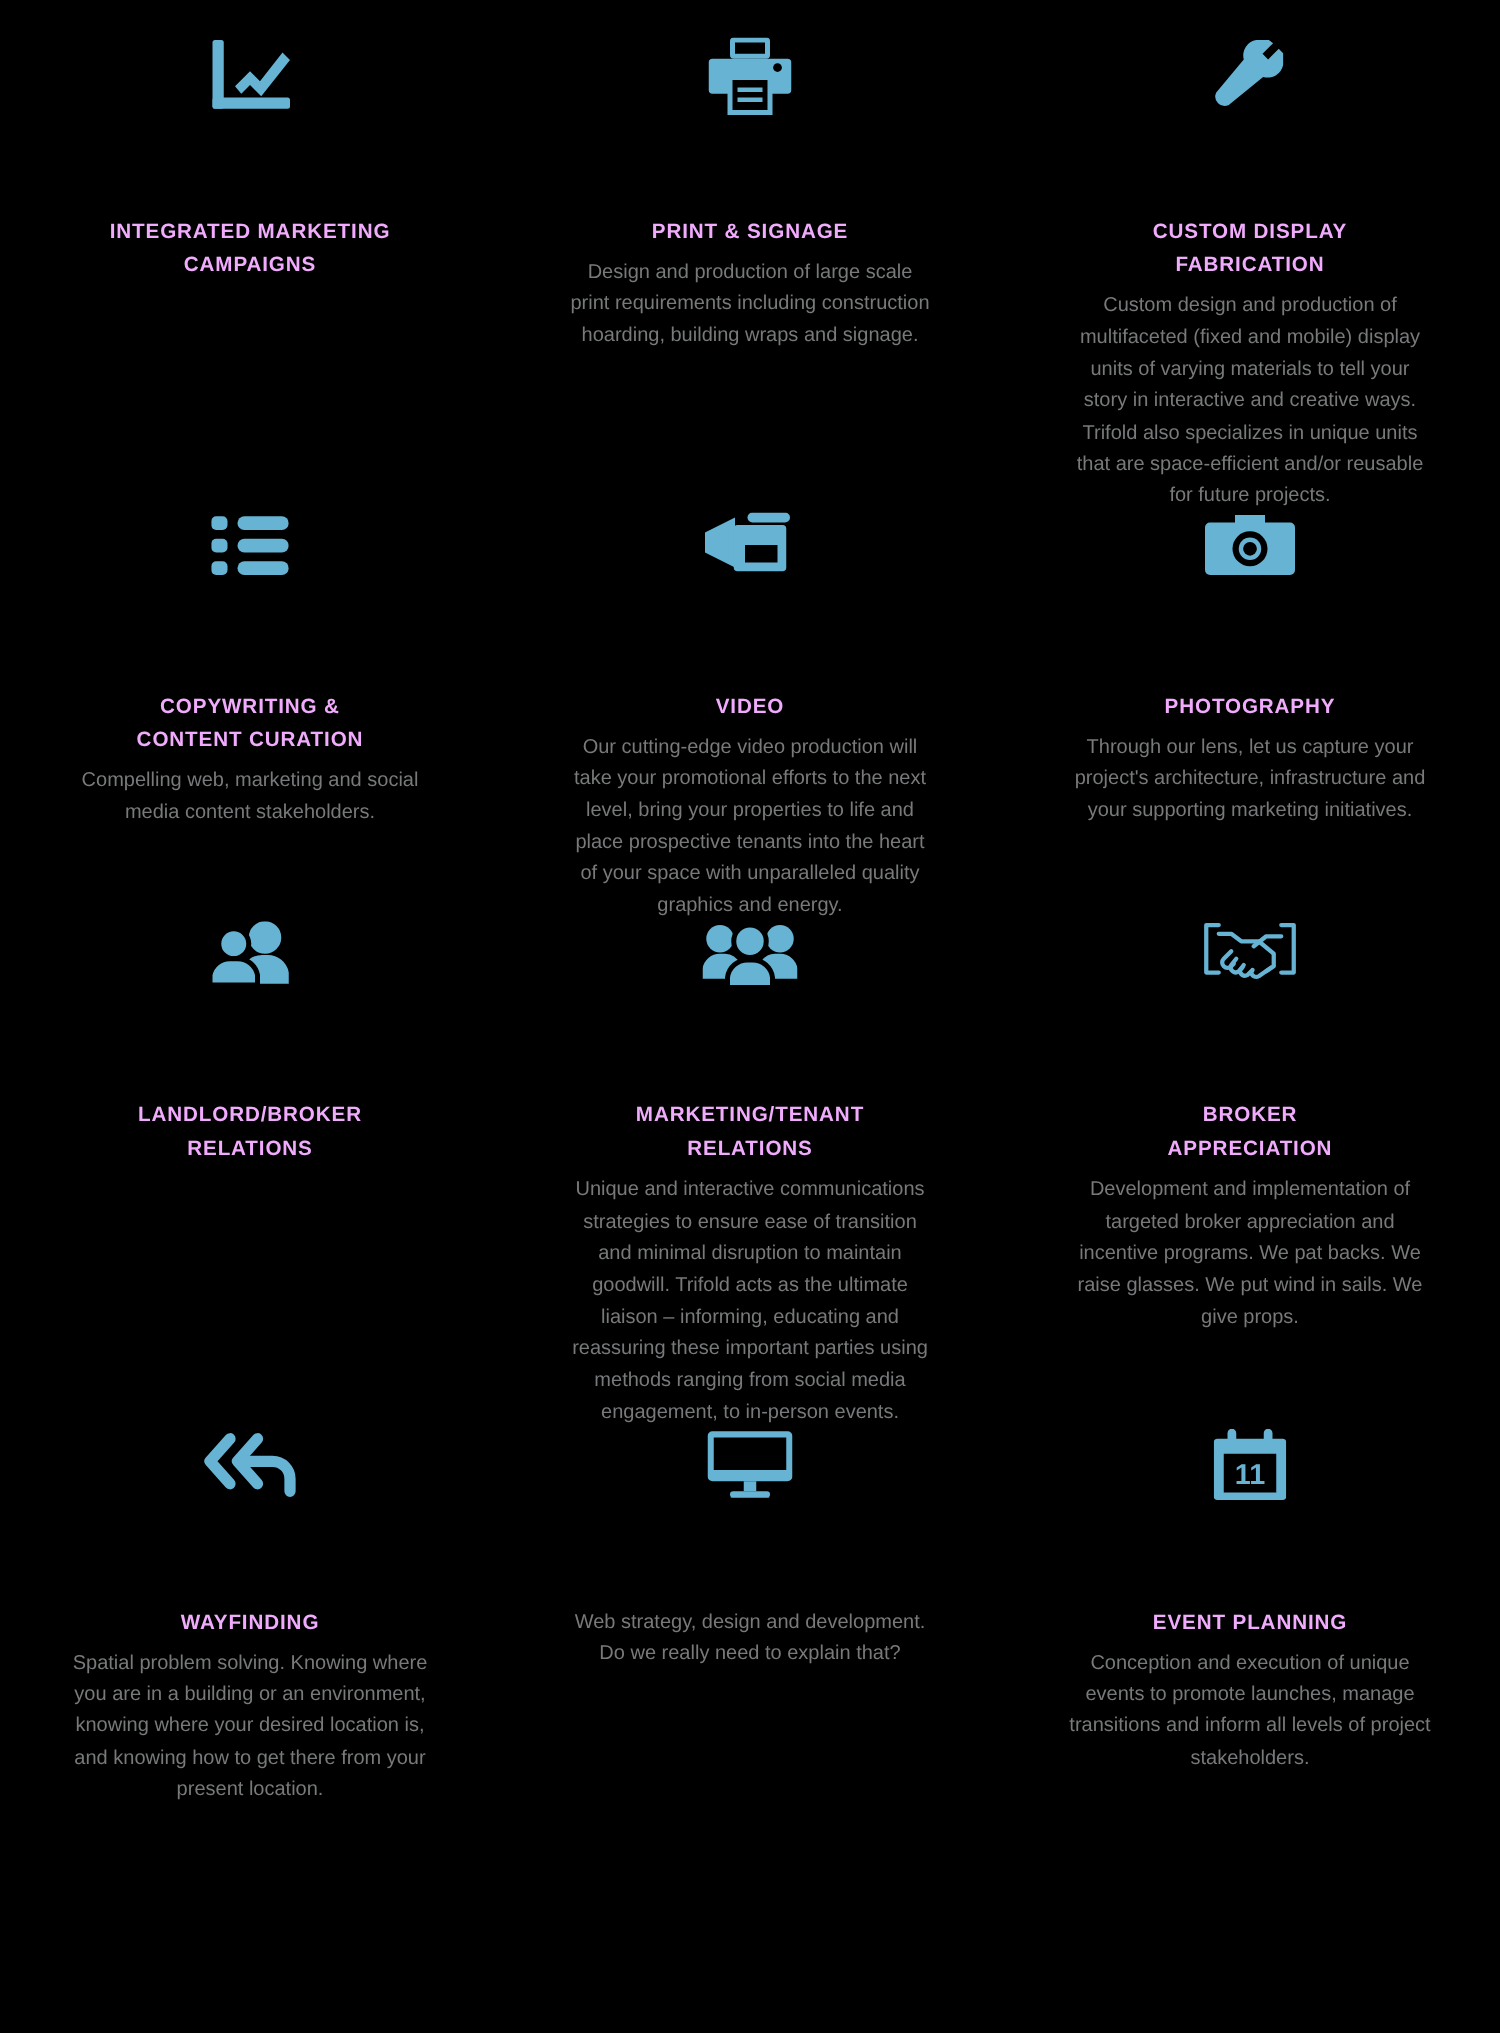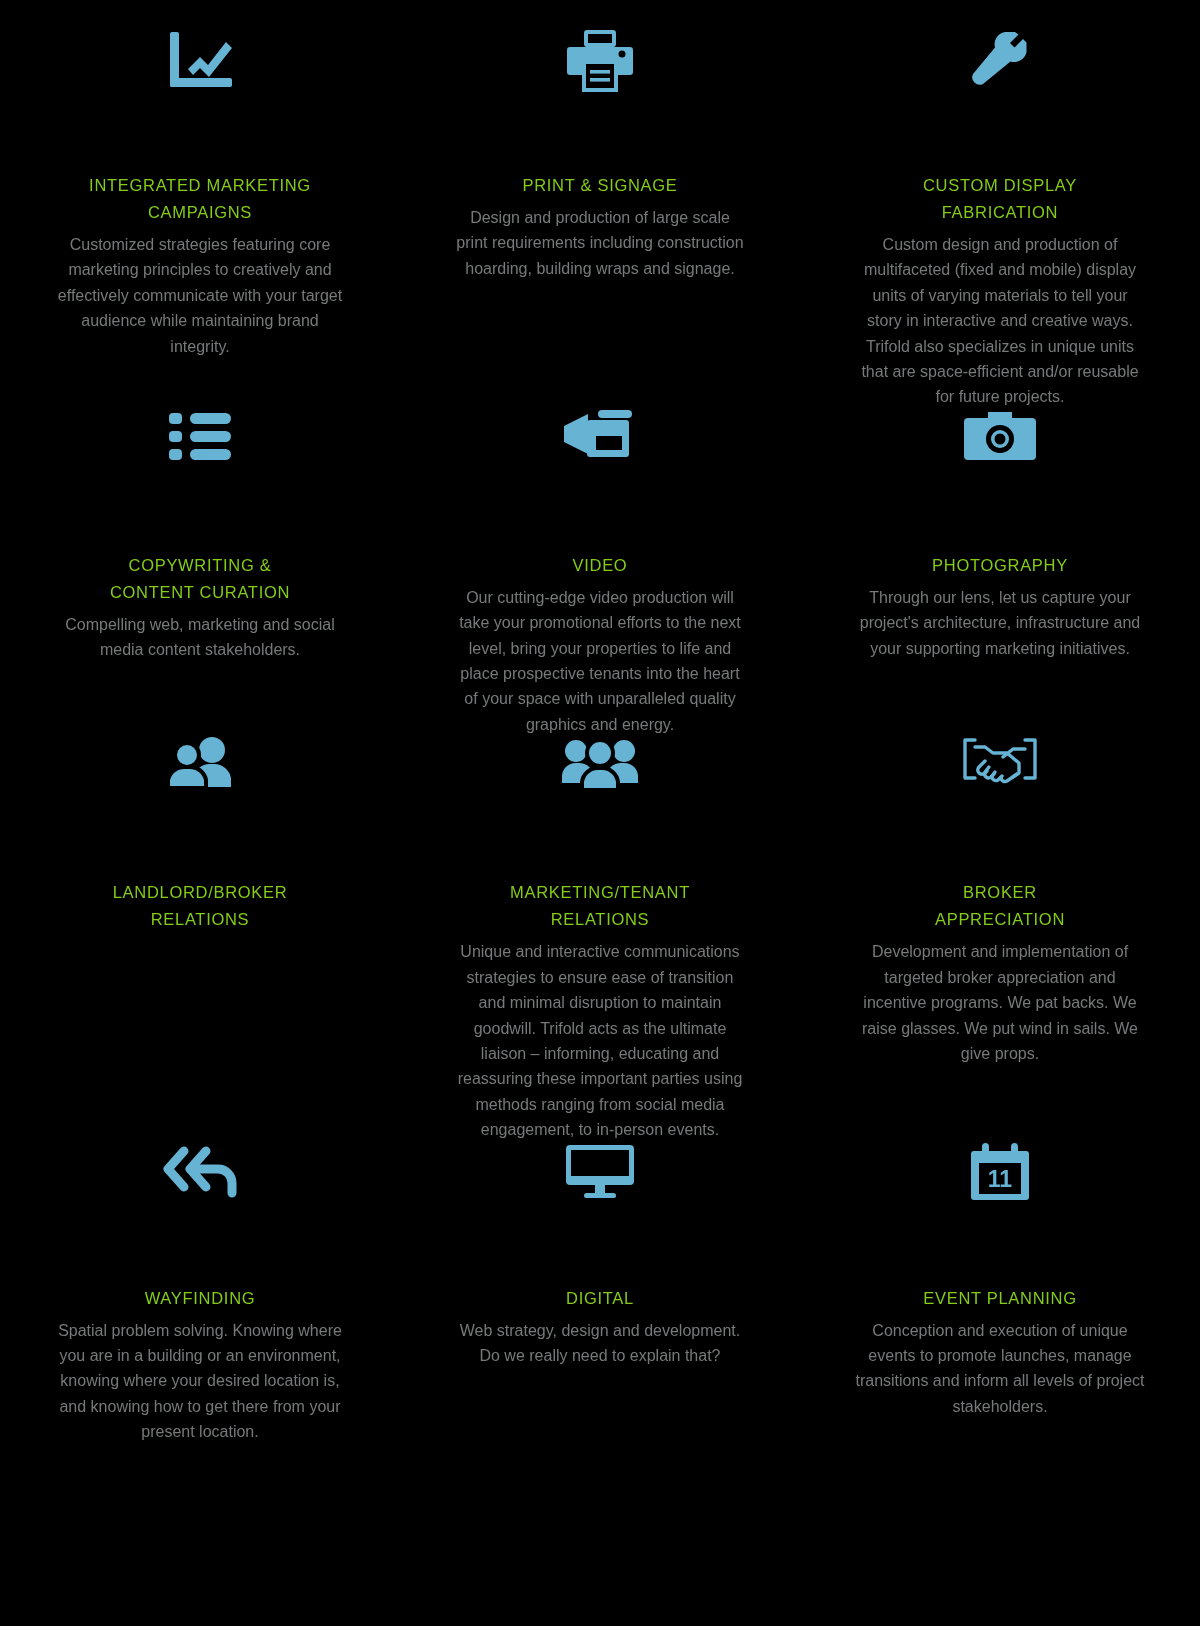--- a/index.html
+++ b/index.html
@@ -32,24 +32,24 @@
     display: flex;
     align-items: flex-start;
     justify-content: center;
     margin-bottom: 46px;
   }
   .icon-wrap svg {
     display: block;
   }
   .card-title {
     font-size: 16.5px;
-    font-weight: normal;
+    font-weight: bold;
     letter-spacing: 0.7px;
     line-height: 27px;
-    color: #84cc16;
+    color: #f0abfc;
     margin: 0 0 6px 0;
     white-space: pre-line;
   }
   .card-desc {
     font-size: 16px;
     line-height: 25.4px;
     color: #77797a;
     margin: 0;
     font-weight: normal;
   }
@@ -64,21 +64,20 @@
       <svg width="72" height="64" viewBox="0 0 72 64" aria-hidden="true">
         <g fill="#66b3d4">
           <rect x="6" y="2" width="9" height="55" rx="2"></rect>
           <rect x="6" y="48" width="62" height="9" rx="2"></rect>
           <path d="M24 39 L36 27 L44 35 L62 12 L68 18 L45 47 L36 38 L29 45 Z"></path>
         </g>
       </svg>
     </div>
     <h3 class="card-title">INTEGRATED MARKETING
 CAMPAIGNS</h3>
-    <p class="card-desc">Customized strategies featuring core marketing principles to creatively and effectively communicate with your target audience while maintaining brand integrity.</p>
   </div>
 
   <div class="service-card row-1">
     <div class="icon-wrap">
       <svg width="72" height="64" viewBox="0 0 72 64" aria-hidden="true">
         <g fill="#66b3d4">
           <rect x="22" y="2" width="28" height="13" rx="1" fill="none" stroke="#66b3d4" stroke-width="4"></rect>
           <path d="M6 17 h60 a3 3 0 0 1 3 3 v22 a3 3 0 0 1 -3 3 H6 a3 3 0 0 1 -3 -3 V20 a3 3 0 0 1 3 -3 z"></path>
           <circle cx="58" cy="24" r="3.5" fill="#000000"></circle>
           <rect x="20" y="32" width="32" height="28" fill="#000000" stroke="#66b3d4" stroke-width="4"></rect>
@@ -222,21 +221,20 @@
       <svg width="68" height="56" viewBox="0 0 68 56" aria-hidden="true">
         <g fill="#66b3d4">
           <path d="M4 2 h60 a4 4 0 0 1 4 4 v32 a4 4 0 0 1 -4 4 H4 a4 4 0 0 1 -4 -4 V6 a4 4 0 0 1 4 -4 z"></path>
           <rect x="5" y="7" width="58" height="26" fill="#000000"></rect>
           <rect x="29" y="42" width="10" height="8"></rect>
           <path d="M18 55 q16 -6 32 0 z"></path>
           <rect x="18" y="50" width="32" height="5" rx="2.5"></rect>
         </g>
       </svg>
     </div>
-    <h3 class="card-title">DIGITAL</h3>
     <p class="card-desc">Web strategy, design and development. Do we really need to explain that?</p>
   </div>
 
   <div class="service-card row-4">
     <div class="icon-wrap">
       <svg width="58" height="58" viewBox="0 0 58 58" aria-hidden="true">
         <g fill="#66b3d4">
           <rect x="11" y="0" width="7" height="14" rx="3.5"></rect>
           <rect x="40" y="0" width="7" height="14" rx="3.5"></rect>
           <path d="M3 8 h52 a3 3 0 0 1 3 3 v43 a3 3 0 0 1 -3 3 H3 a3 3 0 0 1 -3 -3 V11 a3 3 0 0 1 3 -3 z"></path>

